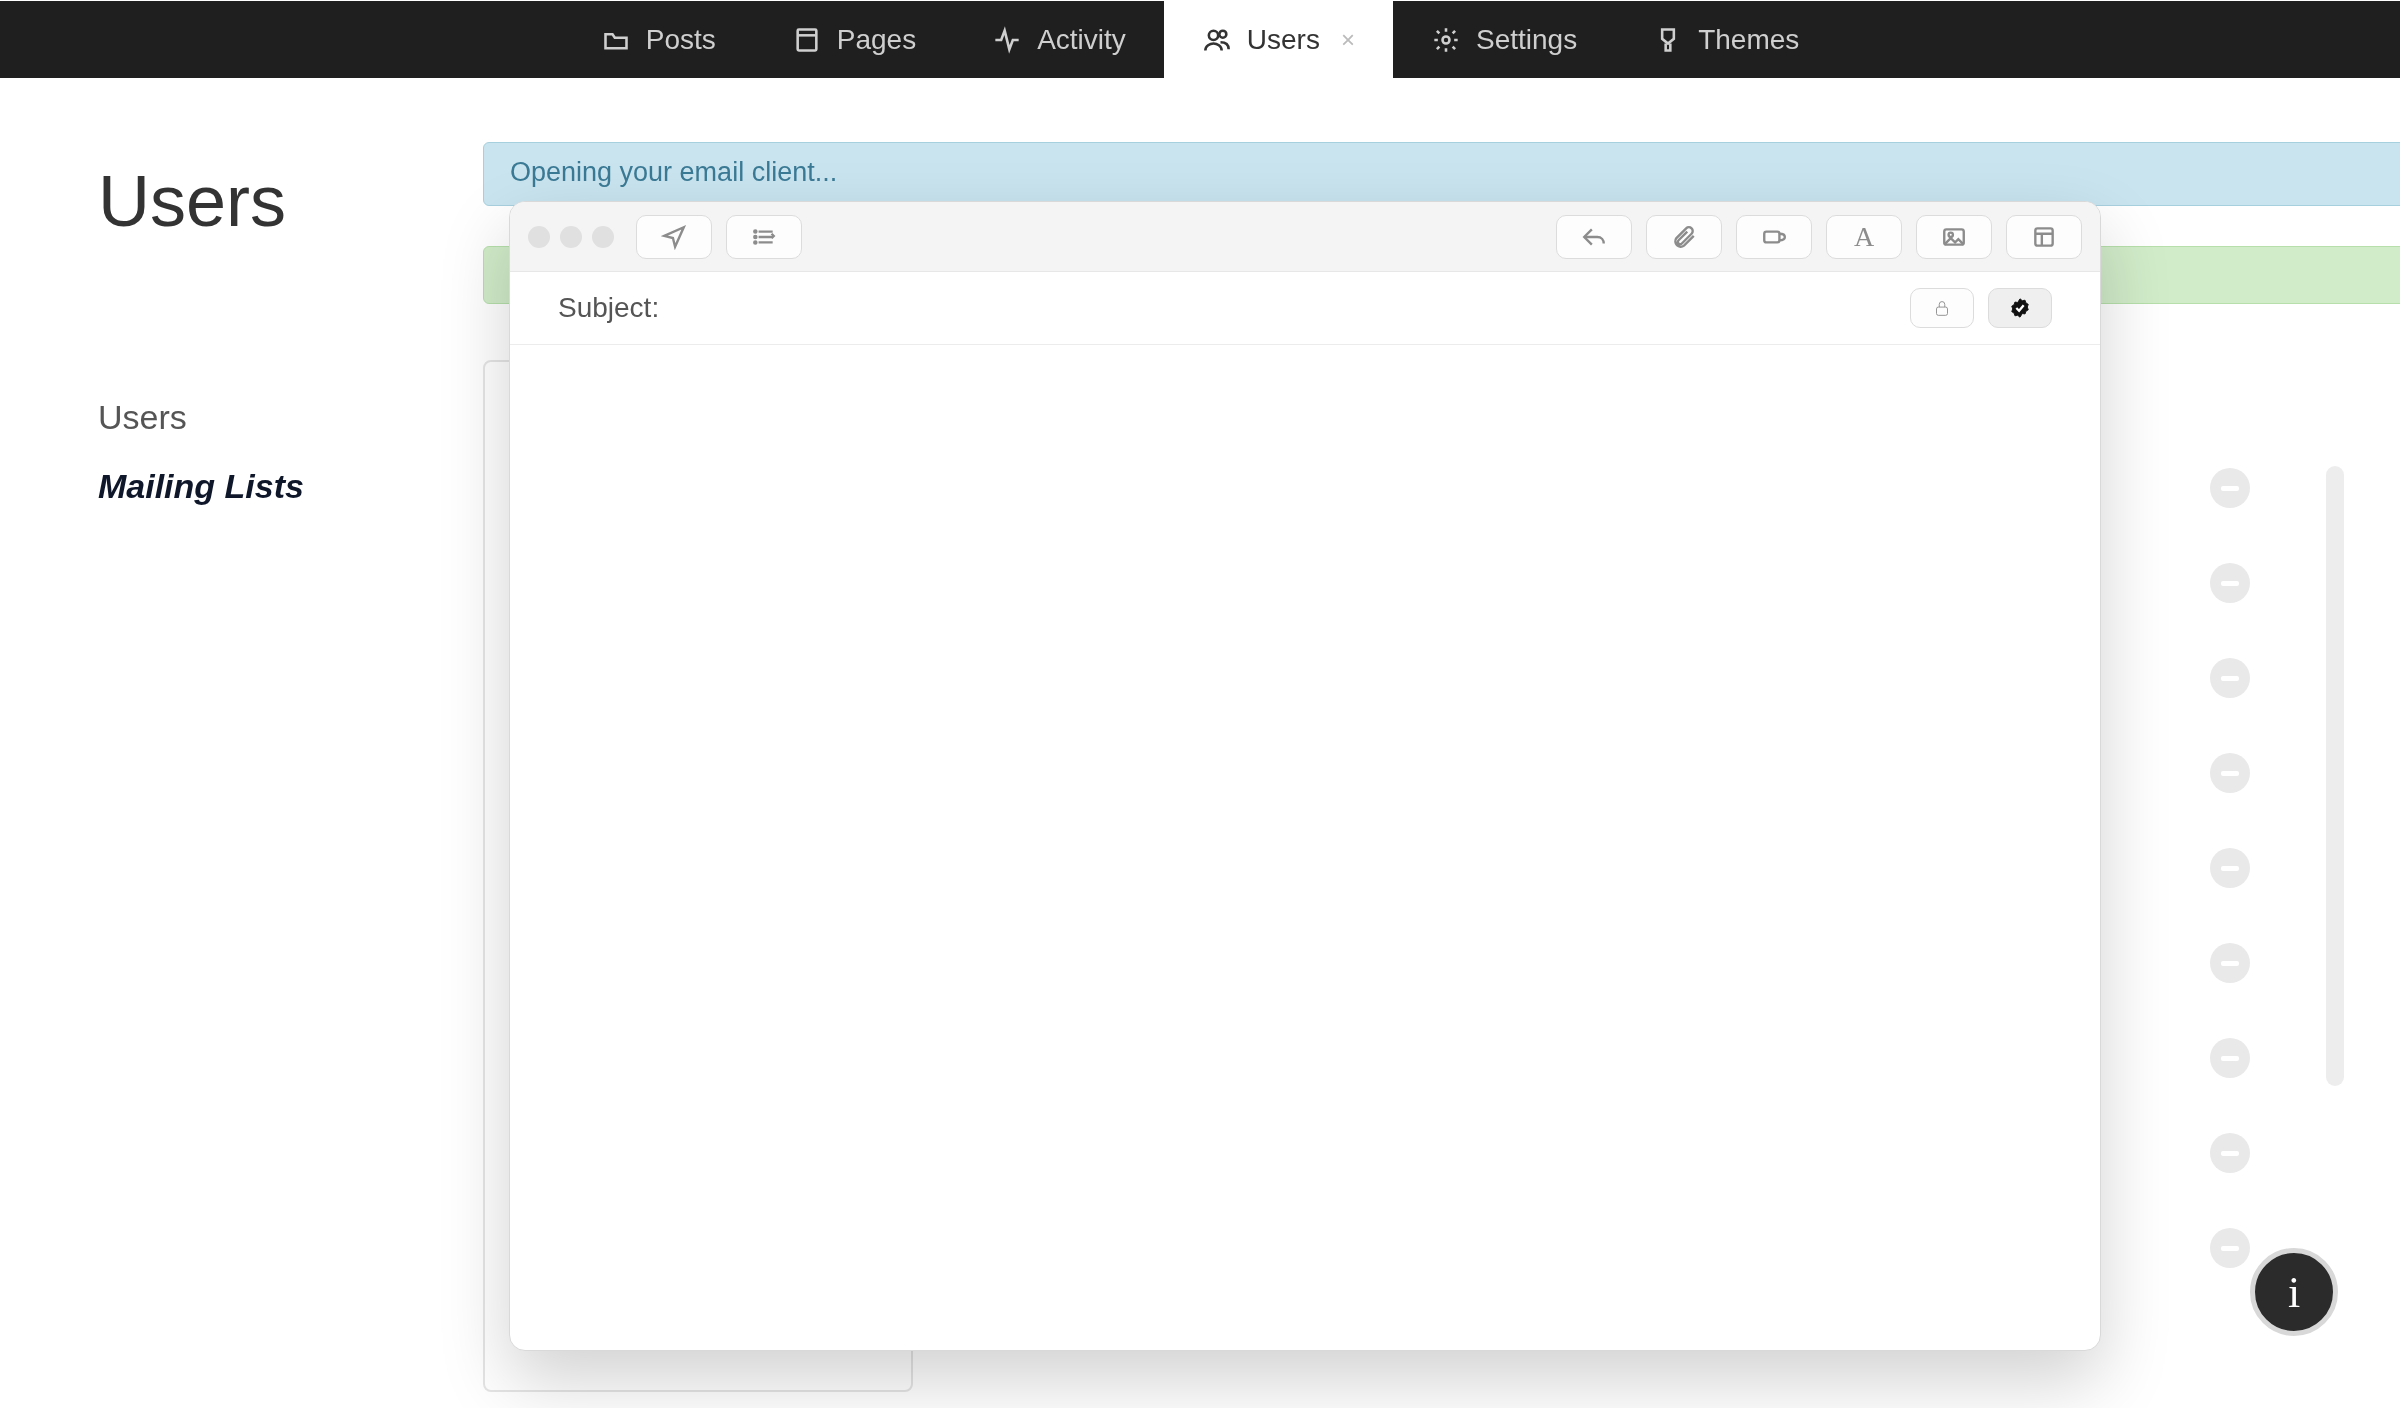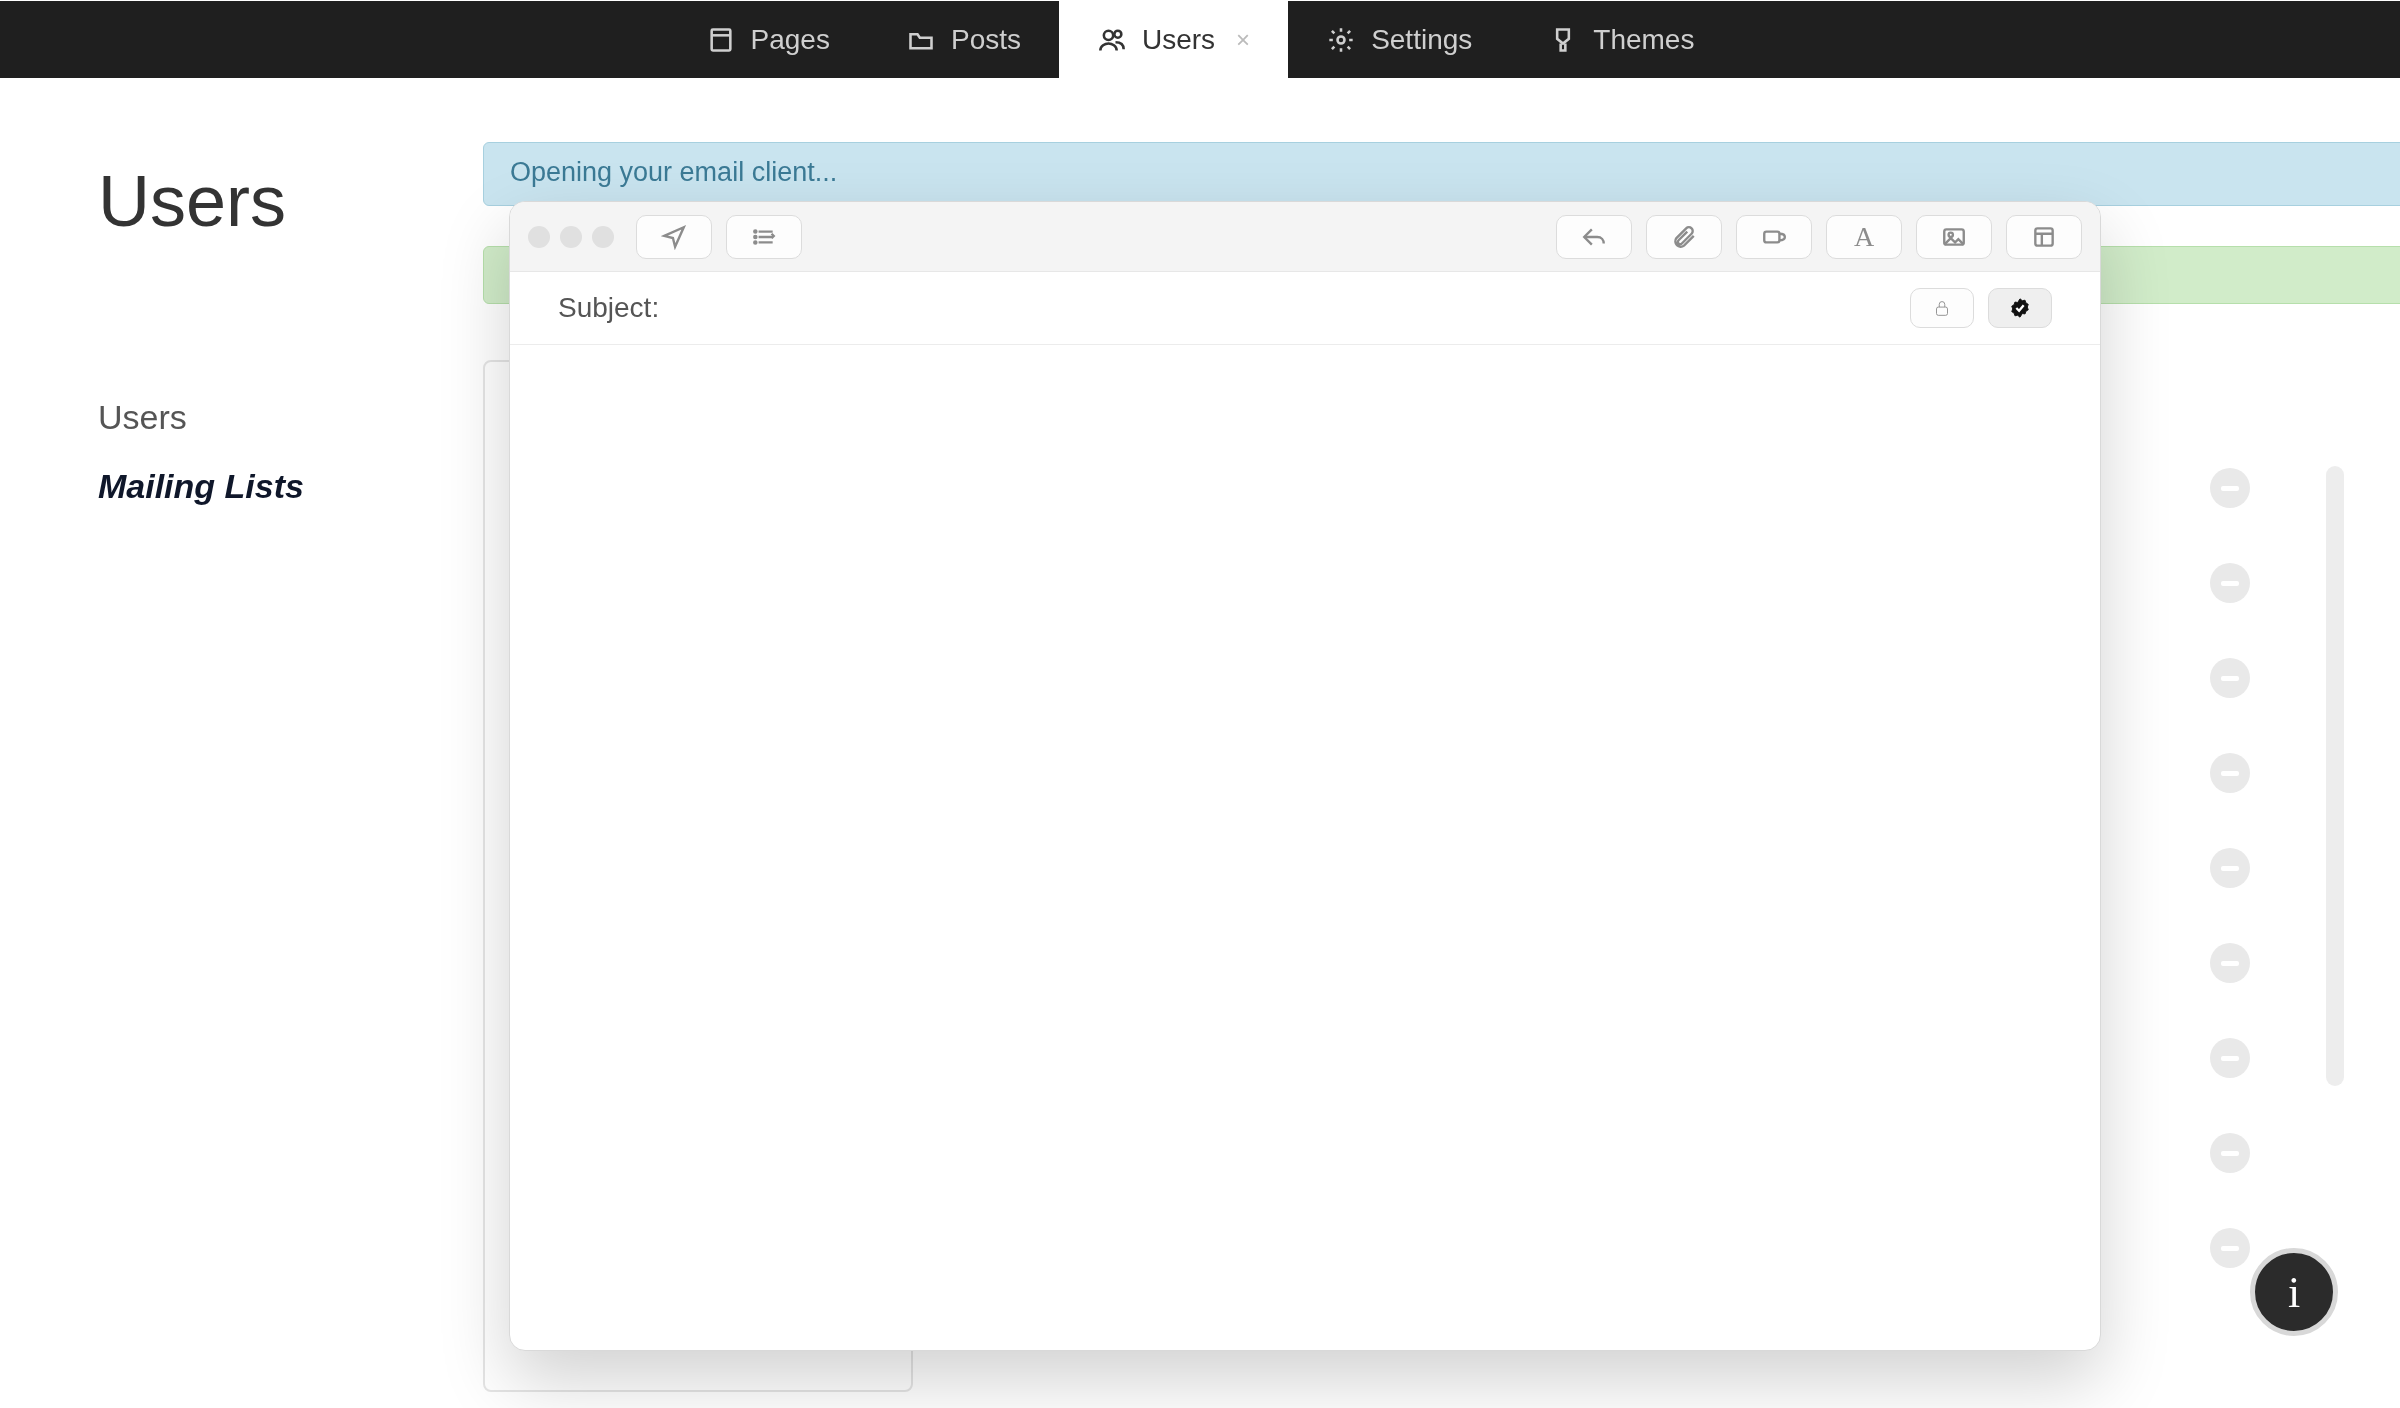--- a/index.html
+++ b/index.html
@@ -256,36 +256,44 @@
 </style>
 </head>
 <body>
 
 <div class="topbar">
   <div class="topbar-inner">
 
     <div class="nav-item">
       <span class="nav-icon">
         <svg viewBox="0 0 24 24">
+            <path d="M3 7h6l2 3h10v9H3z"></path>
+          </svg>
+      </span>
+      <span>Posts</span>
+    </div>
+
+    <div class="nav-item">
+      <span class="nav-icon">
+        <svg viewBox="0 0 24 24">
             <rect x="4" y="3" width="16" height="18" rx="1"></rect>
             <line x1="4" y1="8" x2="20" y2="8"></line>
           </svg>
       </span>
       <span>Pages</span>
     </div>
 
     <div class="nav-item">
       <span class="nav-icon">
         <svg viewBox="0 0 24 24">
-            <path d="M3 7h6l2 3h10v9H3z"></path>
-          </svg>
-      </span>
-      <span>Posts</span>
-    </div>
-
+            <polyline points="2 12 7 12 10 4 14 20 17 12 22 12"></polyline>
+          </svg>
+      </span>
+      <span>Activity</span>
+    </div>
 
     <div class="nav-item active">
       <span class="nav-icon">
         <svg viewBox="0 0 24 24">
             <circle cx="9" cy="8" r="4"></circle>
             <path d="M2 21c0-4 4-6 7-6s7 2 7 6"></path>
             <circle cx="17" cy="7" r="3"></circle>
             <path d="M15 14c3 0 7 1 7 6"></path>
           </svg>
       </span>

